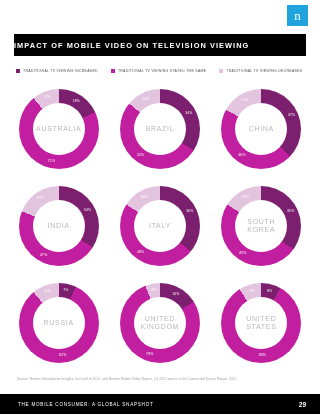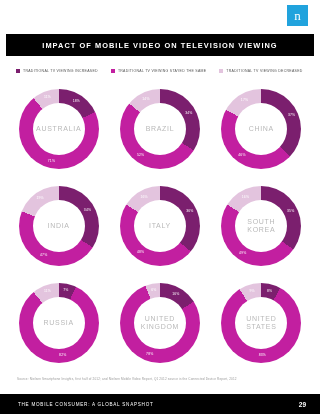--- a/index.html
+++ b/index.html
@@ -8,22 +8,22 @@
     font-family:"Liberation Sans", sans-serif;
     overflow:hidden;position:relative;
   }
   .logo-bar{height:34px;position:relative;}
   .logo{
     position:absolute;right:12px;top:5px;width:21px;height:21px;
     background:#21a3dd;display:flex;align-items:center;justify-content:center;
     color:#fff;font-size:13px;font-family:"Liberation Serif",serif;line-height:1;
   }
   .title-bar{
-    background:#000;height:22px;display:flex;align-items:center;justify-content:center;
-    margin:0 6px;
+    background:#000;height:22px;display:flex;align-items:center;justify-content:flex-start;
+    margin:0 14px;
   }
   .title-bar span{
     color:#fff;font-size:7.4px;font-weight:bold;letter-spacing:1.05px;
   }
   .legend{
     display:flex;align-items:center;margin:13px 0 0 0;padding:0 16px;
   }
   .legend-item{display:flex;align-items:center;margin-right:13px;}
   .legend-item:last-child{margin-right:0;}
   .sw{width:4px;height:4px;margin-right:3px;flex:none;}

